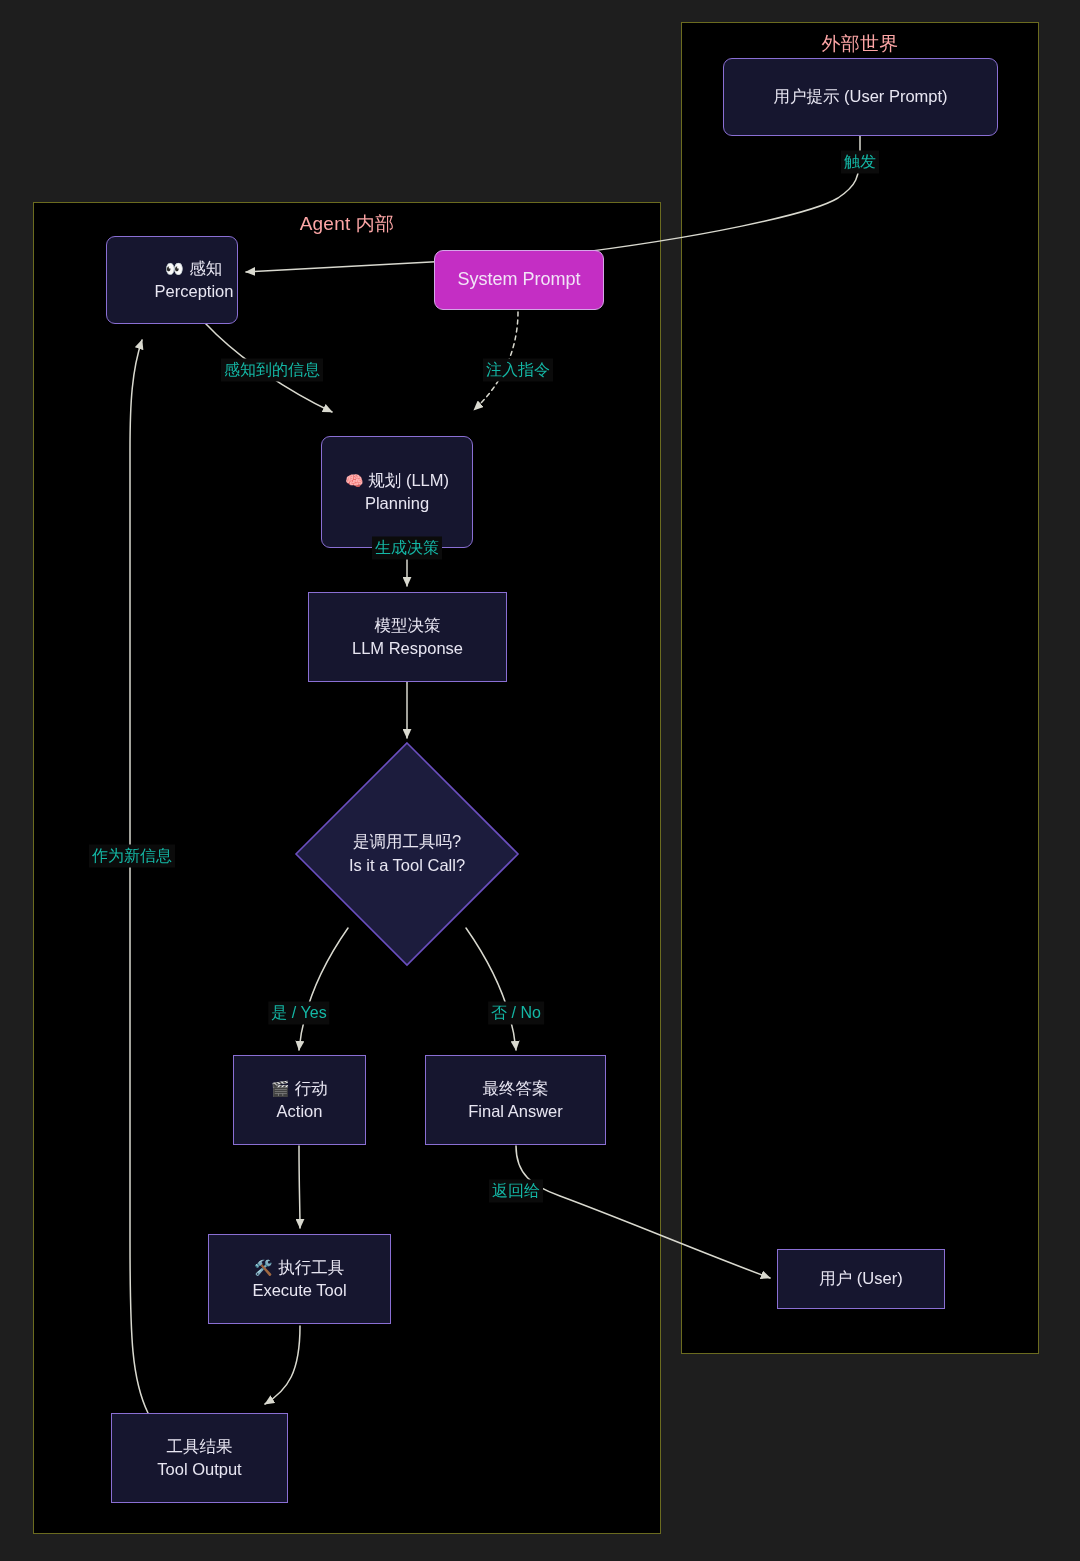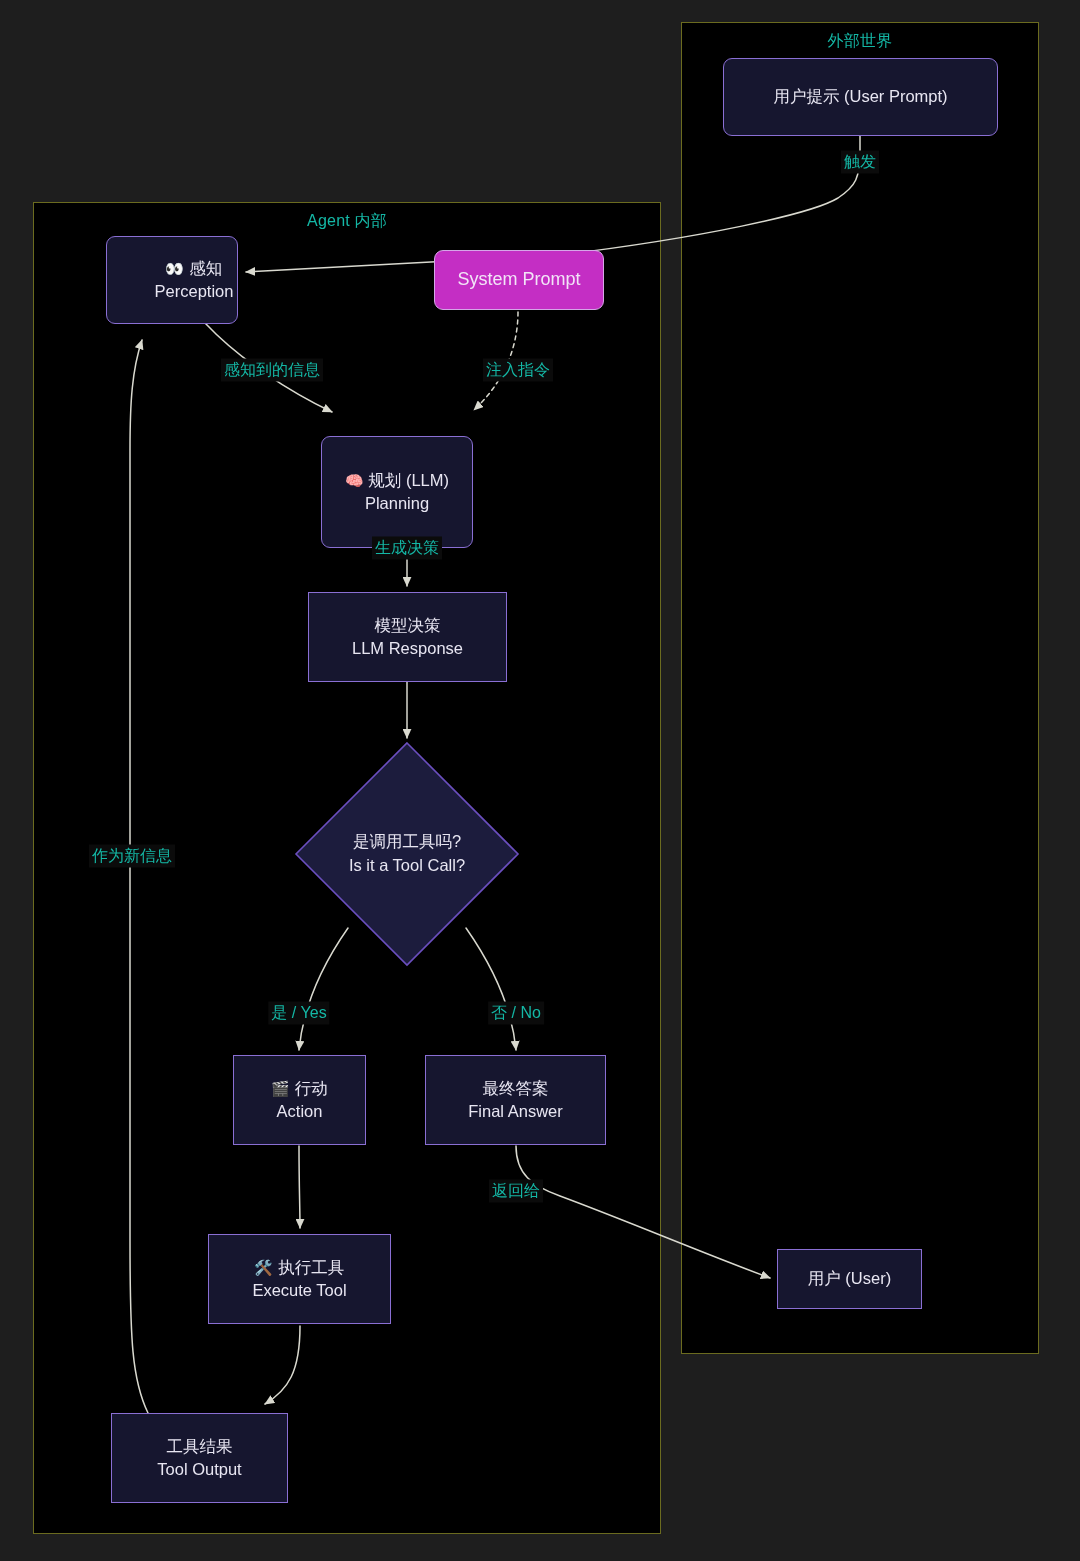--- a/index.html
+++ b/index.html
@@ -27,22 +27,22 @@
     position: absolute;
     background: #000000;
     border: 1.5px solid #6b6b1f;
     box-sizing: border-box;
   }
   .subgraph-title {
     position: absolute;
     left: 0;
     width: 100%;
     text-align: center;
-    color: #14b8a6;
-    font-size: 16px;
+    color: #fca5a5;
+    font-size: 19px;
     letter-spacing: .2px;
     white-space: nowrap;
   }
   
   .node {
     position: absolute;
     box-sizing: border-box;
     display: flex;
     flex-direction: column;
     align-items: center;
@@ -207,21 +207,21 @@
       <span>执行工具</span>
     </div>
     <div class="l2">Execute Tool</div>
   </div>
 
   <div class="node" style="left:111px; top:1413px; width:177px; height:90px;">
     <div class="l1">工具结果</div>
     <div class="l2">Tool Output</div>
   </div>
 
-  <div class="node" style="left:777px; top:1249px; width:145px; height:60px;">
+  <div class="node" style="left:777px; top:1249px; width:168px; height:60px;">
     <div class="l1">用户 (User)</div>
   </div>
 
   <div class="edge-label" style="left:860px;  top:162px;">触发</div>
   <div class="edge-label" style="left:272px;  top:370px;">感知到的信息</div>
   <div class="edge-label" style="left:518px;  top:370px;">注入指令</div>
   <div class="edge-label" style="left:407px;  top:548px;">生成决策</div>
   <div class="edge-label" style="left:299px;  top:1013px;">是 / Yes</div>
   <div class="edge-label" style="left:516px;  top:1013px;">否 / No</div>
   <div class="edge-label" style="left:132px;  top:856px;">作为新信息</div>

